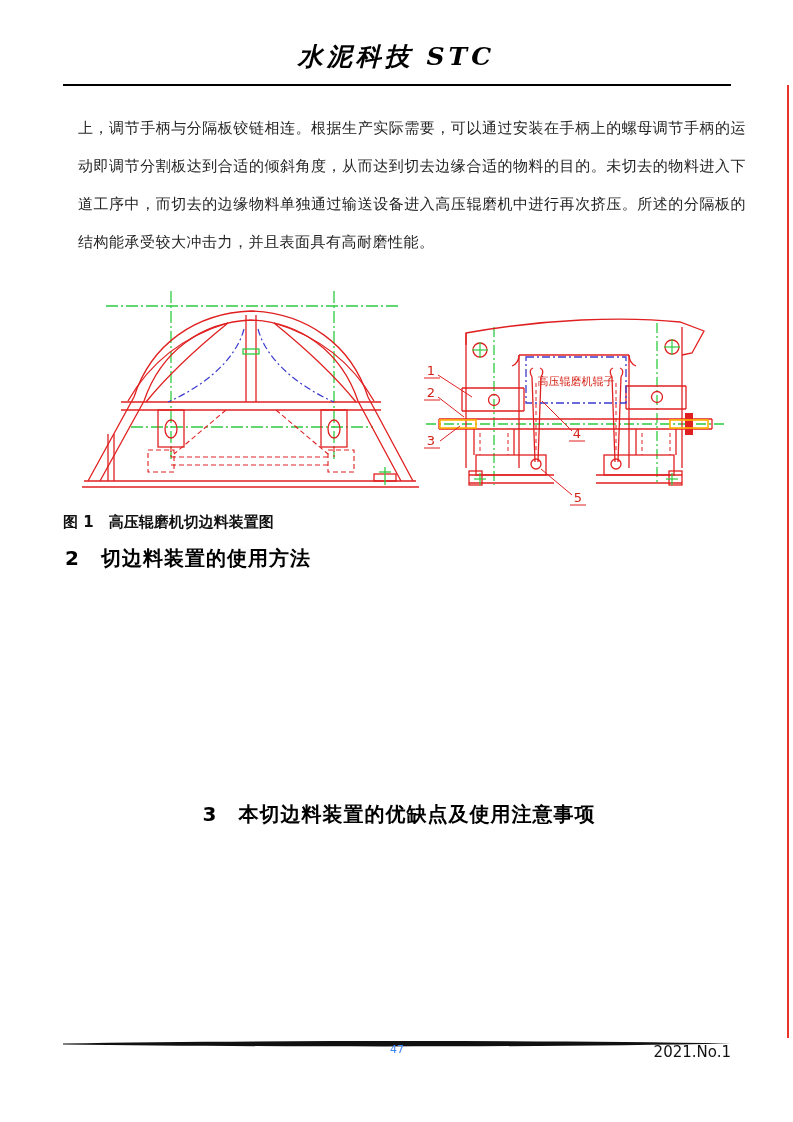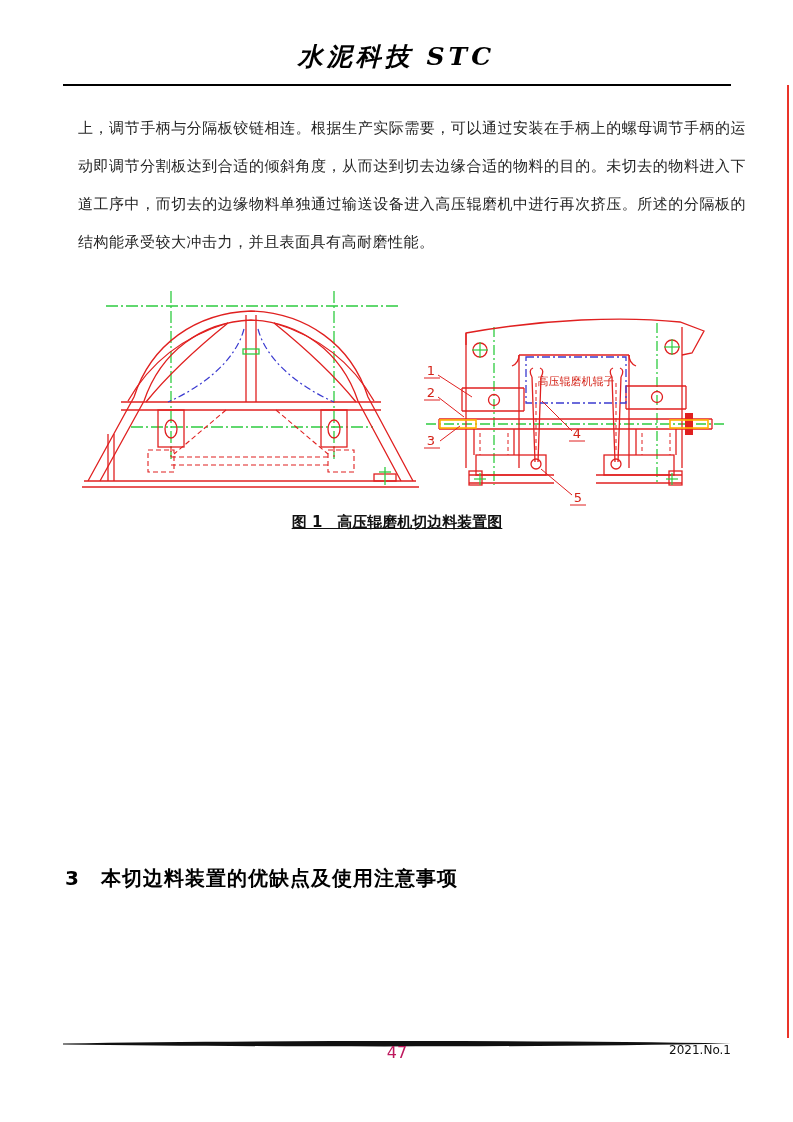--- a/index.html
+++ b/index.html
@@ -18,38 +18,38 @@
     font-size:15px; color:#242424; letter-spacing:0.5px;
   }
   .p1 { top:94px;  line-height:38px; }
   .p2 { top:586px; line-height:36px; }
   .p3 { top:884px; line-height:37px; }
   .indent { text-indent:2em; }
   .figure-area { position:absolute; left:4px; top:283px; width:793px; height:228px; }
   .left-drawing  { position:absolute; left:72px;  top:6px; }
   .right-drawing { position:absolute; left:410px; top:0px; }
   .figure-caption {
-    position:absolute; left:63px; top:513px; width:668px; text-align:center;
-    font-family:"DejaVu Sans", sans-serif; font-weight:700; font-size:15px; color:#111;text-decoration:underline;
+    position:absolute; left:63px; top:513px; width:668px; text-align:left;
+    font-family:"DejaVu Sans", sans-serif; font-weight:700; font-size:15px; color:#111;
   }
   .section-heading {
     position:absolute; left:65px; width:668px;
     font-family:"DejaVu Sans", sans-serif; font-weight:700; font-size:20px;
     color:#000; letter-spacing:1px;
   }
   .h-sec2 { top:545px; }
-  .h-sec3 { top:865px; }
+  .h-sec3 { top:801px;text-align:center; }
   .footer-rule-wrap { position:absolute; left:63px; top:1034px; width:668px; height:9px; }
   .page-number {
     position:absolute; top:1043px; left:63px; width:668px; text-align:center;
-    font-family:"DejaVu Sans", sans-serif; font-size:16px; color:#be185d;
+    font-family:"DejaVu Sans", sans-serif; font-size:11px; color:#3b82f6;
   }
   .issue-label {
     position:absolute; top:1043px; right:62px;
-    font-family:"DejaVu Sans", sans-serif; font-size:12px; color:#111;text-align:center;
+    font-family:"DejaVu Sans", sans-serif; font-size:15px; color:#111;text-align:center;
   }
   .red-margin-line { position:absolute; left:787px; top:85px; width:2px; height:953px; background:#ea3429; }
   svg text.part-label { font-family:"DejaVu Sans", sans-serif; font-size:13px; fill:#d42318; }
   svg text.roller-label { font-family:"DejaVu Sans", sans-serif; font-size:11px; fill:#d42318; }
 </style>
 </head>
 <body>
 
 <div class="page">
 
@@ -220,20 +220,21 @@
       <text class="part-label" x="17" y="92" text-anchor="middle">1</text>
       <text class="part-label" x="17" y="114" text-anchor="middle">2</text>
       <text class="part-label" x="17" y="162" text-anchor="middle">3</text>
       <text class="part-label" x="163" y="155" text-anchor="middle">4</text>
       <text class="part-label" x="164" y="219" text-anchor="middle">5</text>
     </svg>
   </div>
 
   <div class="figure-caption">图 1　高压辊磨机切边料装置图</div>
 
+  <div class="section-heading h-sec2">2　切边料装置的使用方法</div>
 
   <div class="section-heading h-sec3">3　本切边料装置的优缺点及使用注意事项</div>
 
   <div class="footer-rule-wrap">
     <svg width="668" height="9" viewBox="0 0 668 9">
       <path d="M0,3.5 C200,0.5 470,0 668,3.5 C470,7.5 200,7 0,4.5 Z" fill="#111"></path>
     </svg>
   </div>
   <div class="page-number">47</div>
   <div class="issue-label">2021.No.1</div>

